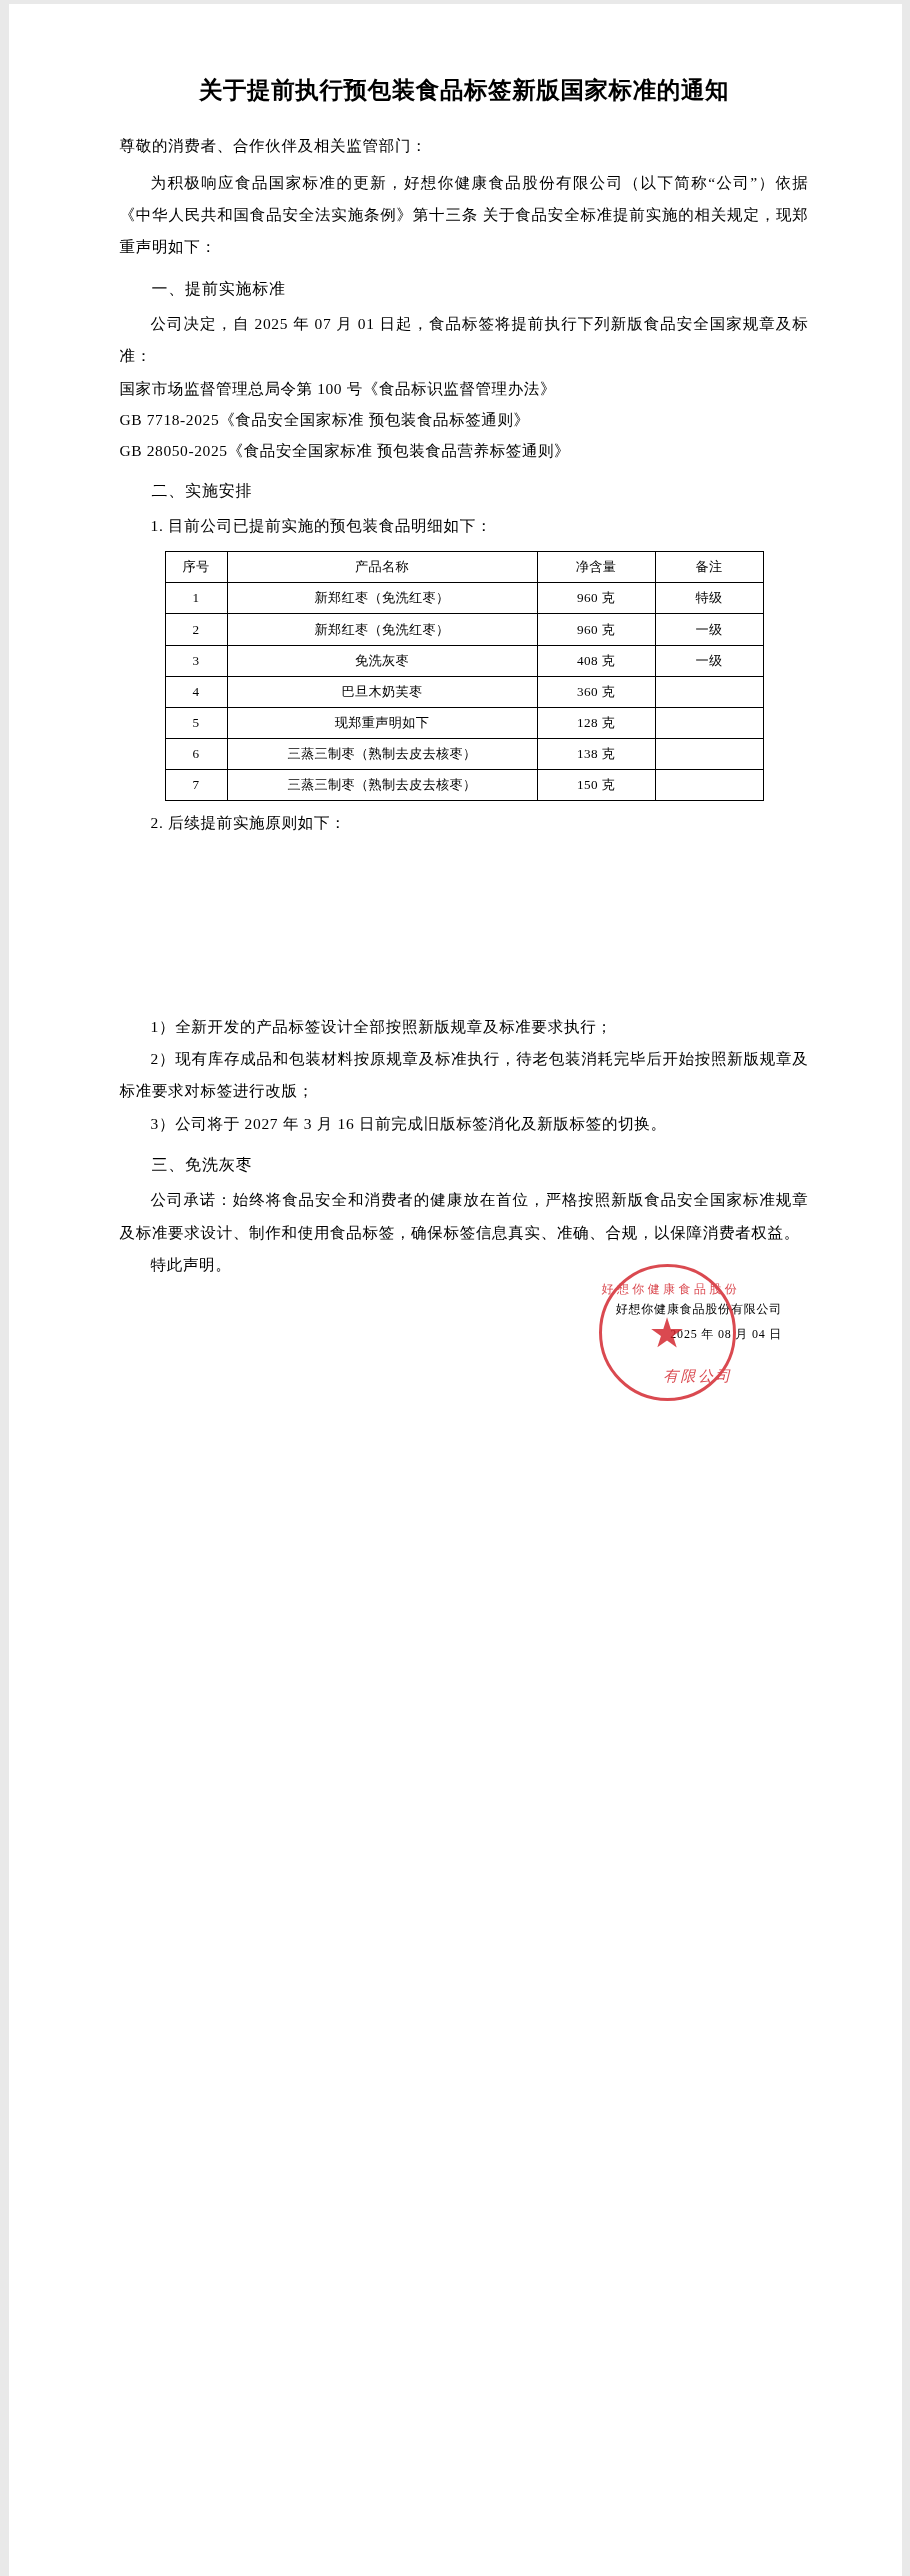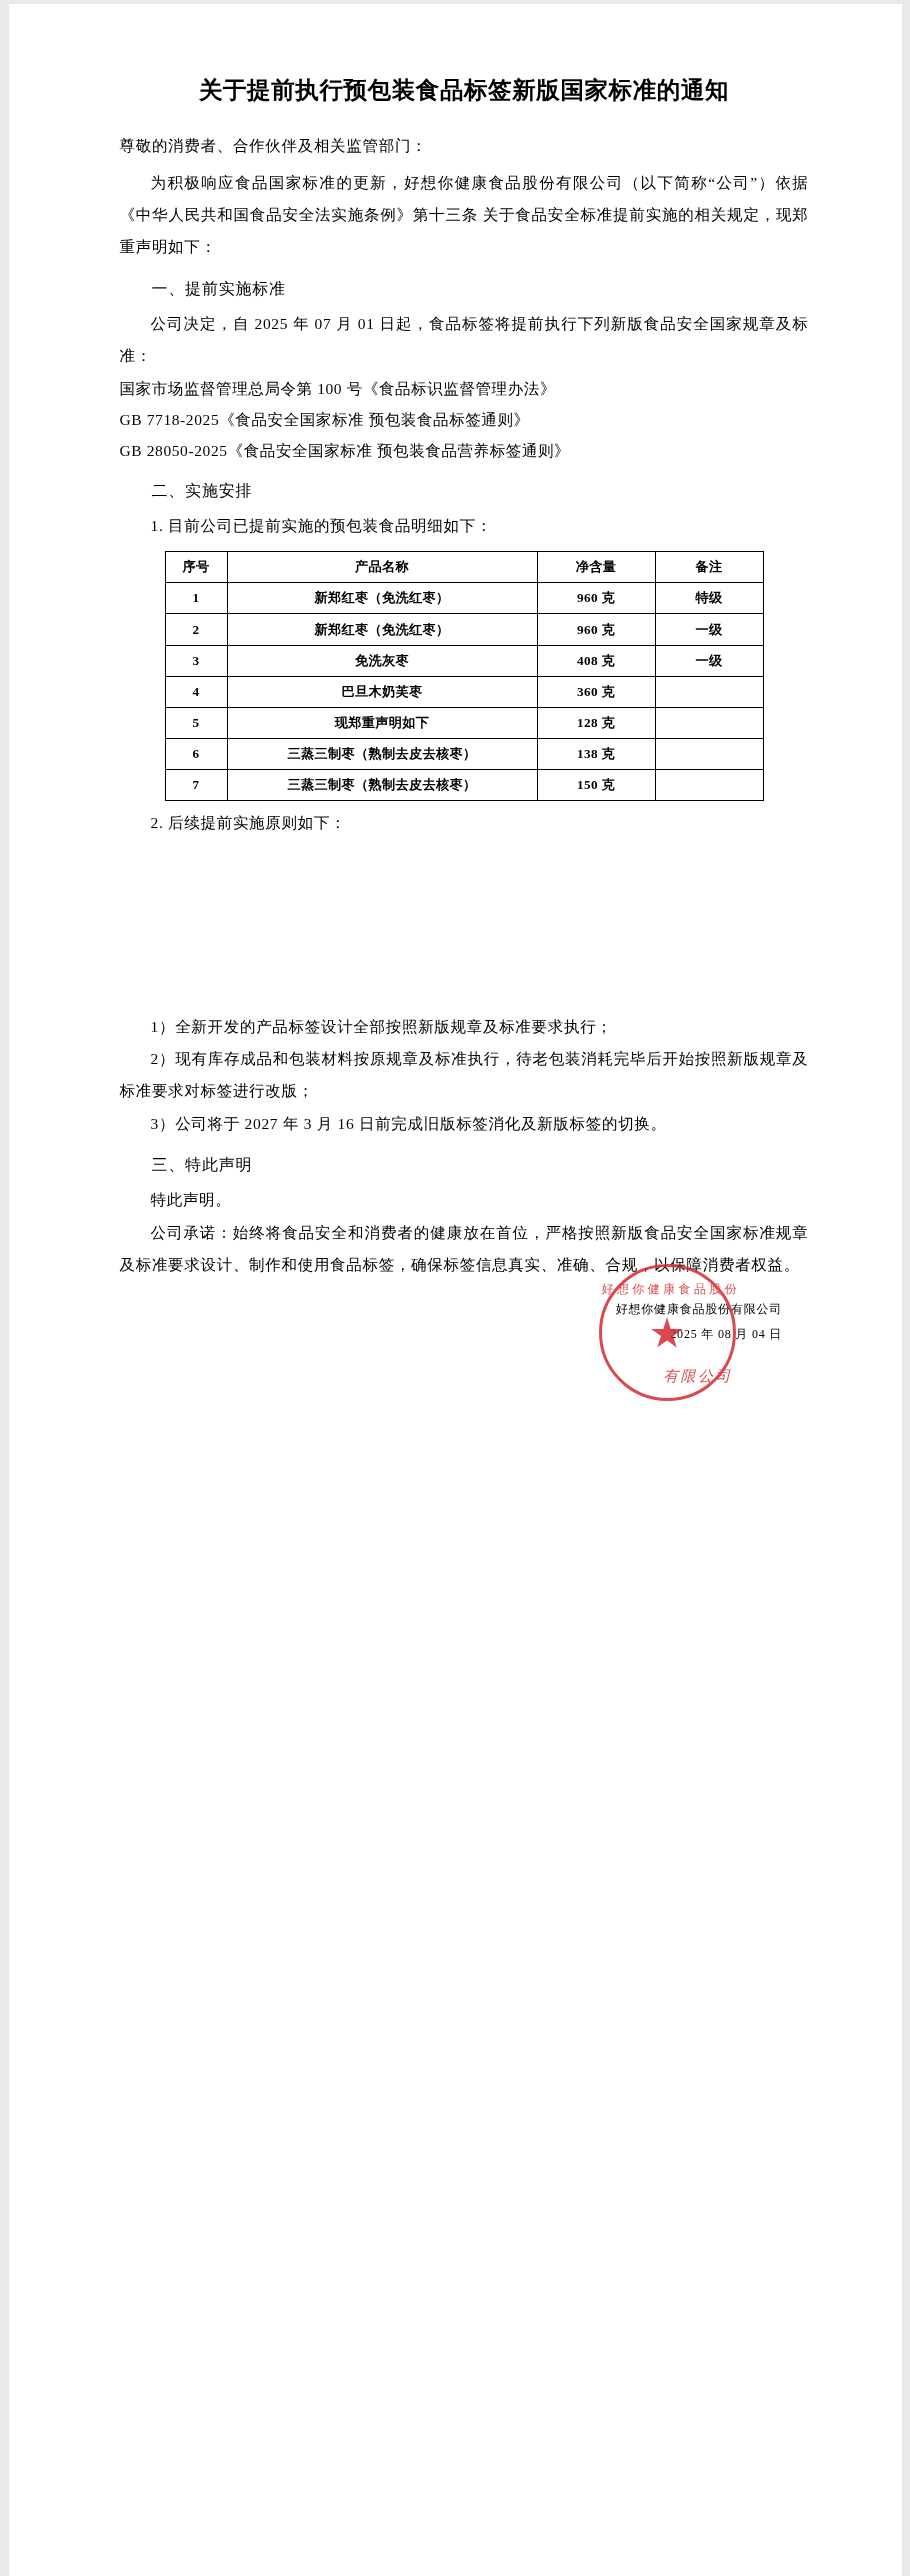--- a/index.html
+++ b/index.html
@@ -87,21 +87,21 @@
     table-layout: fixed;
   }
   table.product-table th,
   table.product-table td {
     border: 0.6px solid #000;
     font-size: 13.2px;
     line-height: 1.5;
     padding: 5.2px 2.3px;
     text-align: center;
     color: #000;
-    font-weight: bold;
+    font-weight: normal;
     letter-spacing: 0.3px;
   }
   table.product-table col.c-idx { width: 62px; }
   table.product-table col.c-name { width: 310px; }
   table.product-table col.c-weight { width: 118px; }
   table.product-table col.c-note { width: 108px; }
 
   .sign-block {
     margin-top: 16px;
     text-align: right;
@@ -244,23 +244,23 @@
     </table>
 
     <p class="list-line">2. 后续提前实施原则如下：</p>
 
     <div class="gap-blank"></div>
 
     <p class="body-text">1）全新开发的产品标签设计全部按照新版规章及标准要求执行；</p>
     <p class="body-text">2）现有库存成品和包装材料按原规章及标准执行，待老包装消耗完毕后开始按照新版规章及标准要求对标签进行改版；</p>
     <p class="body-text">3）公司将于 2027 年 3 月 16 日前完成旧版标签消化及新版标签的切换。</p>
 
-    <h2 class="section-heading">三、特此声明</h2>
+    <h2 class="section-heading">三、免洗灰枣</h2>
+    <p class="body-text">公司承诺：始终将食品安全和消费者的健康放在首位，严格按照新版食品安全国家标准规章及标准要求设计、制作和使用食品标签，确保标签信息真实、准确、合规，以保障消费者权益。</p>
     <p class="body-text">特此声明。</p>
-    <p class="body-text">公司承诺：始终将食品安全和消费者的健康放在首位，严格按照新版食品安全国家标准规章及标准要求设计、制作和使用食品标签，确保标签信息真实、准确、合规，以保障消费者权益。</p>
 
     <div class="sign-block">
       <div class="seal">
         <div class="seal-inner">
           <div class="seal-text-top">好想你健康食品股份</div>
           <div class="star">★</div>
           <div class="seal-text-bottom">有限公司</div>
         </div>
       </div>
       <div class="sign-line">好想你健康食品股份有限公司</div>

